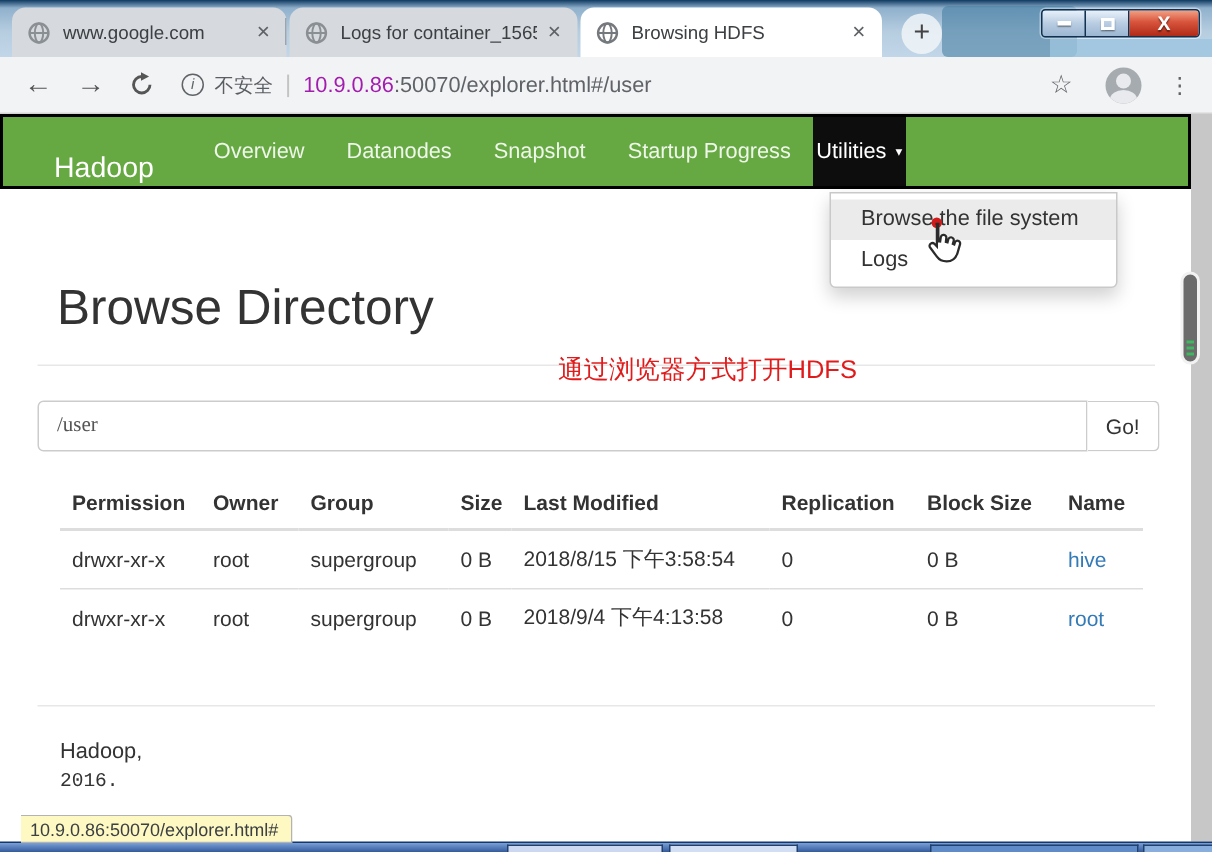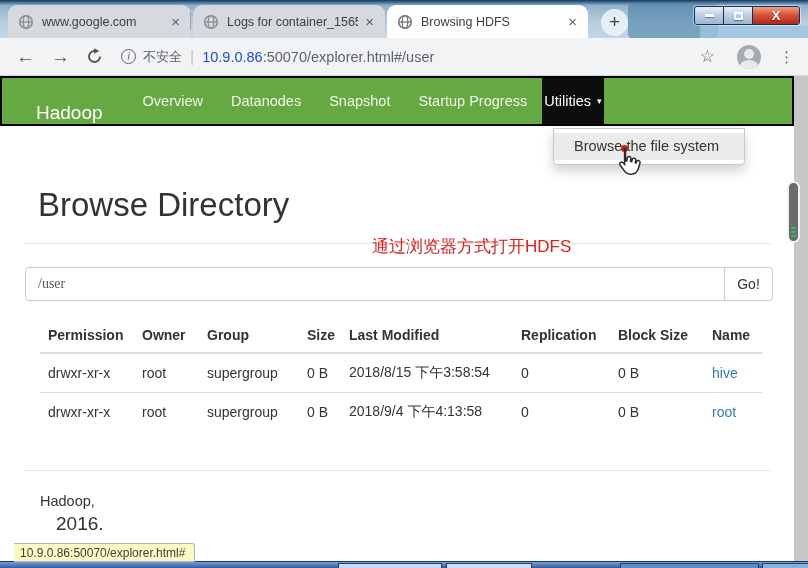--- a/index.html
+++ b/index.html
@@ -34,21 +34,21 @@
   
   .toolbar { position:absolute; left:0; top:38px; width:808px; height:38px; background:#f2f3f4;
              border-bottom:1px solid #d5d5d5; display:flex; align-items:center; }
   .navbtn { font-size:19px; color:#555; margin-left:16px; }
   .reload-svg { margin-left:16px; }
   .info-circle { width:15px; height:15px; border:1.4px solid #5f6368; border-radius:50%; color:#5f6368;
                  font-size:10px; text-align:center; line-height:13px; font-style:italic; margin-left:18px; }
   .sec-label { font-size:13px; color:#5a5e63; margin-left:7px; }
   .url-sep { color:#c3c3c3; font-size:16px; margin:0 8px; font-weight:100; }
   .url { font-size:14.5px; white-space:nowrap; }
-  .url .host { color:#1d4ed8; }
+  .url .host { color:#a21caf; }
   .url .rest { color:#5f6368; }
   .toolbar-right { margin-left:auto; display:flex; align-items:center; }
   .star { font-size:17px; color:#5f6368; margin-right:22px; }
   .avatar { width:24px; height:24px; border-radius:50%; background:#a6abb0; position:relative; overflow:hidden; margin-right:18px; }
   .avatar .head { position:absolute; left:7px; top:4px; width:10px; height:10px; border-radius:50%; background:#e8eaed; }
   .avatar .body { position:absolute; left:3px; top:15px; width:18px; height:12px; border-radius:50%; background:#e8eaed; }
   .dots { font-size:15px; color:#5f6368; margin-right:14px; letter-spacing:0; }
 
   
   .hnav { position:absolute; left:0; top:76px; width:794px; height:50px; background:#66a841;
@@ -81,21 +81,21 @@
             background:#fff; font-size:14px; color:#333; font-family:"Liberation Sans",sans-serif; }
 
   .ftable { position:absolute; left:40px; top:318px; width:722px; border-collapse:collapse; table-layout:fixed; }
   .ftable th { text-align:left; font-size:14px; color:#333; padding:9px 8px; border-bottom:2px solid #ddd; }
   .ftable td { font-size:14px; color:#333; padding:10px 8px; border-top:1px solid #ddd; }
   .ftable tr:first-child td { border-top:none; }
   .flink { color:#337ab7; text-decoration:none; }
 
   .hr2 { position:absolute; left:25px; top:470px; width:745px; height:1px; background:#e7e7e7; }
   .foot1 { position:absolute; left:40px; top:493px; font-size:14.5px; color:#333; }
-  .foot2 { position:absolute; left:56px; top:513px; font-size:19px; color:#333; }
+  .foot2 { position:absolute; left:40px; top:513px; font-size:13px; color:#333;font-family:Liberation Mono, monospace; }
 
   
   .statusbar { position:absolute; left:0; top:543px; height:19px; background:#fef9c3; border:1px solid #b3b3b3;
                border-left:none; border-radius:0 3px 0 0; font-size:12px; color:#3c4043; padding:2px 9px 0 6px; z-index:8; white-space:nowrap;margin-left:14px; }
 
   
   .sb-track { position:absolute; left:794px; top:76px; width:14px; height:485px; background:#c7c7c7; z-index:5; }
   .sb-thumb { position:absolute; left:787px; top:181px; width:13px; height:62px; background:#6b6b6b;
               border:2px solid #f2f2f2; border-radius:7px; z-index:7; }
   .sb-stripe { position:absolute; left:2px; width:5px; height:2px; background:#3cb860; }
@@ -192,20 +192,21 @@
     <span class="hlink">Snapshot</span>
     <span class="hlink">Startup Progress</span>
     <span class="utilities">
       <span>Utilities</span>
       <span class="caret">▾</span>
     </span>
   </div>
 
   <div class="dropdown">
     <div class="ditem hover">Browse the file system</div>
+    <div class="ditem">Logs</div>
   </div>
 
   <div class="clickdot"></div>
   <svg class="cursor" width="28" height="30" viewBox="0 0 20 22">
     <path d="M6.8 1.6c.8 0 1.4.6 1.4 1.4v7.2l.9.1.3-2.1c.1-.8.8-1.3 1.5-1.2.8.1 1.3.8 1.2 1.5l-.2 2 .8.2.4-1.5c.2-.7 1-1.2 1.7-.9.7.2 1.1 1 .9 1.7l-.4 1.4.7.3.3-.9c.2-.7 1-1.1 1.7-.8.7.2 1 1 .8 1.7l-1.2 4.1c-.8 2.6-2.6 4.2-5.3 4.2-2.2 0-3.6-.6-4.8-2.3l-3.3-4.5c-.5-.6-.3-1.5.3-1.9.6-.4 1.4-.3 1.9.2l1.1 1.2V3c0-.8.6-1.4 1.3-1.4z" fill="#ffffff" stroke="#2b2b2b" stroke-width="1.1"></path>
   </svg>
 
   <div class="h1">Browse Directory</div>
   <div class="hr1"></div>
   <div class="annotation">通过浏览器方式打开HDFS</div>

